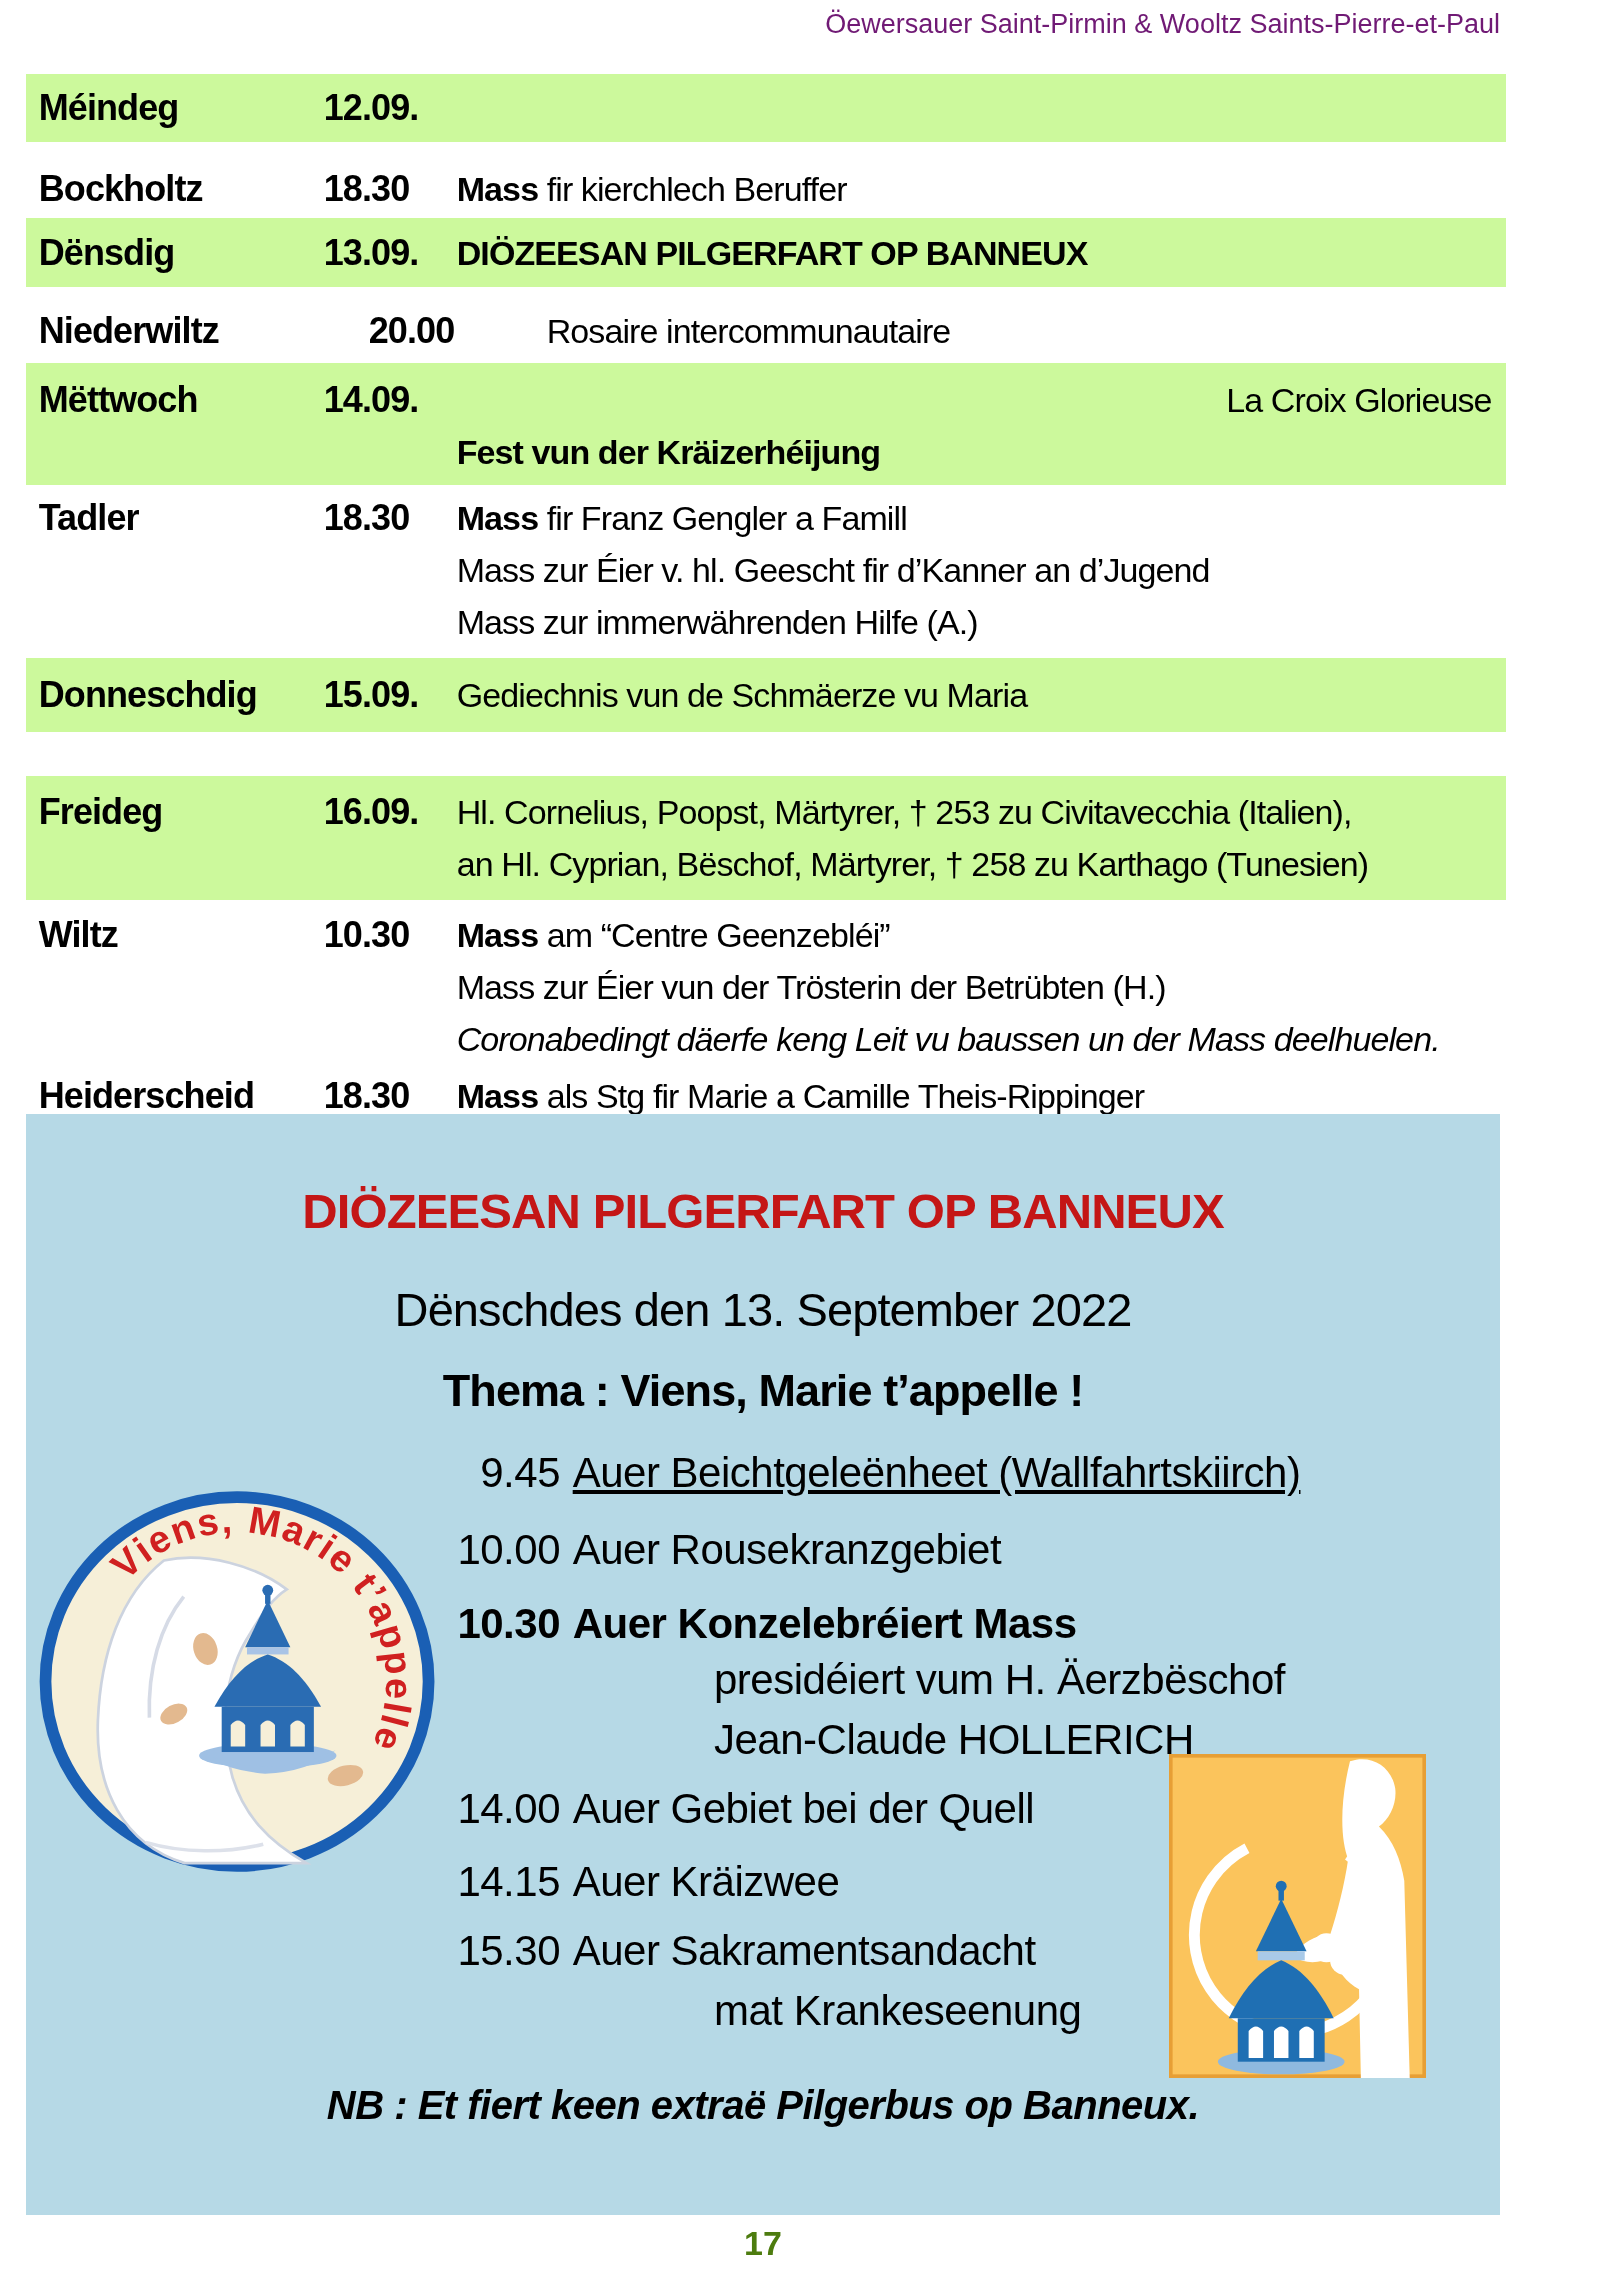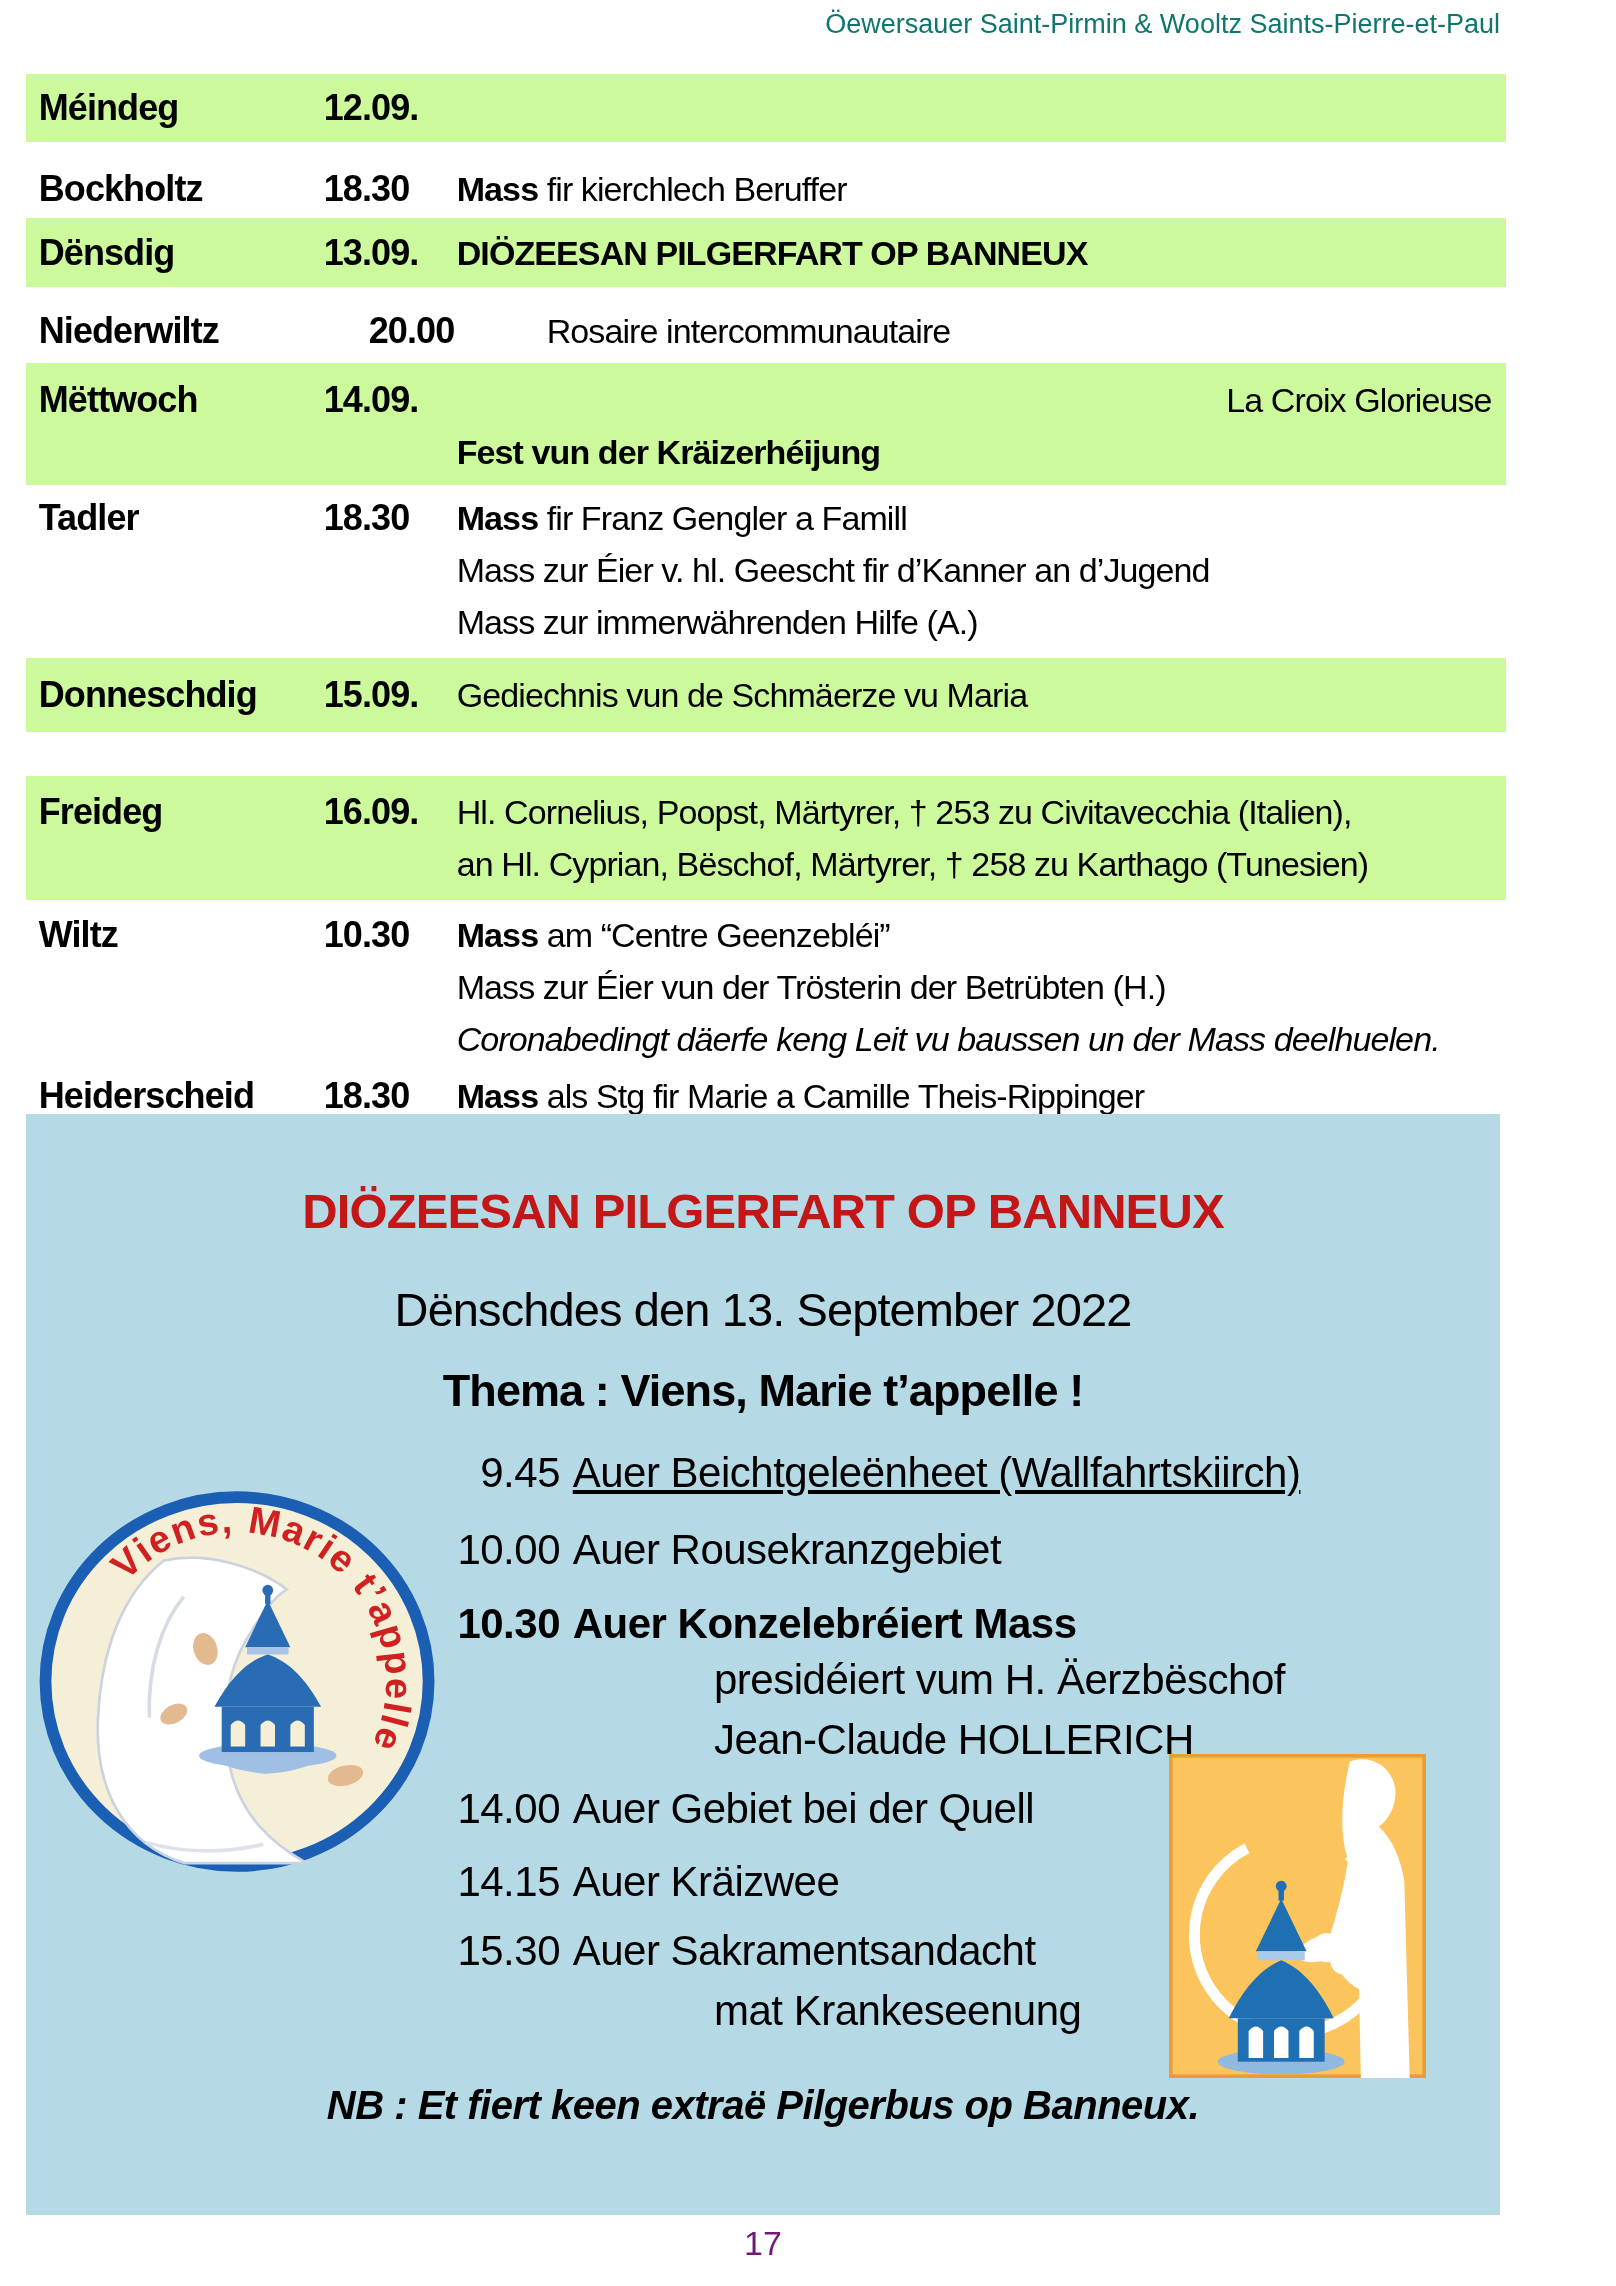--- a/index.html
+++ b/index.html
@@ -1,20 +1,20 @@
 <!DOCTYPE html>
 <html style="font-size:14.5px"><head>
 <meta charset="utf-8">
 <style>
   html,body{margin:0;padding:0;background:#ffffff;}
   .page{position:relative;width:1617px;height:2287px;background:#ffffff;overflow:hidden;
         font-family:"Liberation Sans",sans-serif;color:#000;}
 
   
-  .hdr{position:absolute;top:9px;right:117px;font-size:27px;color:#0f766e;letter-spacing:0;margin-left:39px;}
+  .hdr{position:absolute;top:9px;right:117px;font-size:27px;color:#701a75;letter-spacing:0;margin-left:39px;}
 
   
   .sched{position:absolute;left:26px;top:74px;width:1480px;}
   .row{display:grid;grid-template-columns:285px 133px 1fr;padding-left:12.7px;padding-right:9px;
        font-size:36px;letter-spacing:-0.9px;}
   .row.hl{background:#ccf99c;}
   .cell{line-height:52px;}
   .place{font-weight:bold;}
   .time{font-weight:bold;}
   .dline{line-height:52px;font-size:34px;white-space:pre;letter-spacing:-0.9px;}
@@ -31,21 +31,21 @@
   .bline{position:absolute;left:398px;font-size:42px;line-height:51px;white-space:pre;letter-spacing:-0.5px;}
   .bline .t{display:inline-block;width:136px;text-align:right;margin-right:12.7px;}
   .bline.bold{font-weight:bold;}
   .bline.ind{left:688px;}
   .bx-nb{position:absolute;top:969px;left:0;width:100%;text-align:center;
          font-size:40px;font-weight:bold;font-style:italic;letter-spacing:-0.5px;}
   .logo{position:absolute;left:11px;top:376px;width:401px;height:384px;}
   .poster{position:absolute;left:1143px;top:640px;width:257px;height:324px;}
 
   
-  .pgnum{position:absolute;top:2224px;left:26px;width:1474px;text-align:center;font-size:34px;color:#701a75;}
+  .pgnum{position:absolute;top:2224px;left:26px;width:1474px;text-align:center;font-size:34px;color:#4d7c0f;font-weight:bold;}
 </style>
 </head>
 <body>
 
 <div class="page">
 
   <div class="hdr">Öewersauer Saint-Pirmin &amp; Wooltz Saints-Pierre-et-Paul</div>
 
   <div class="sched">
       <div class="row hl" style="padding-top: 8.1px; padding-bottom: 8.1px;">

